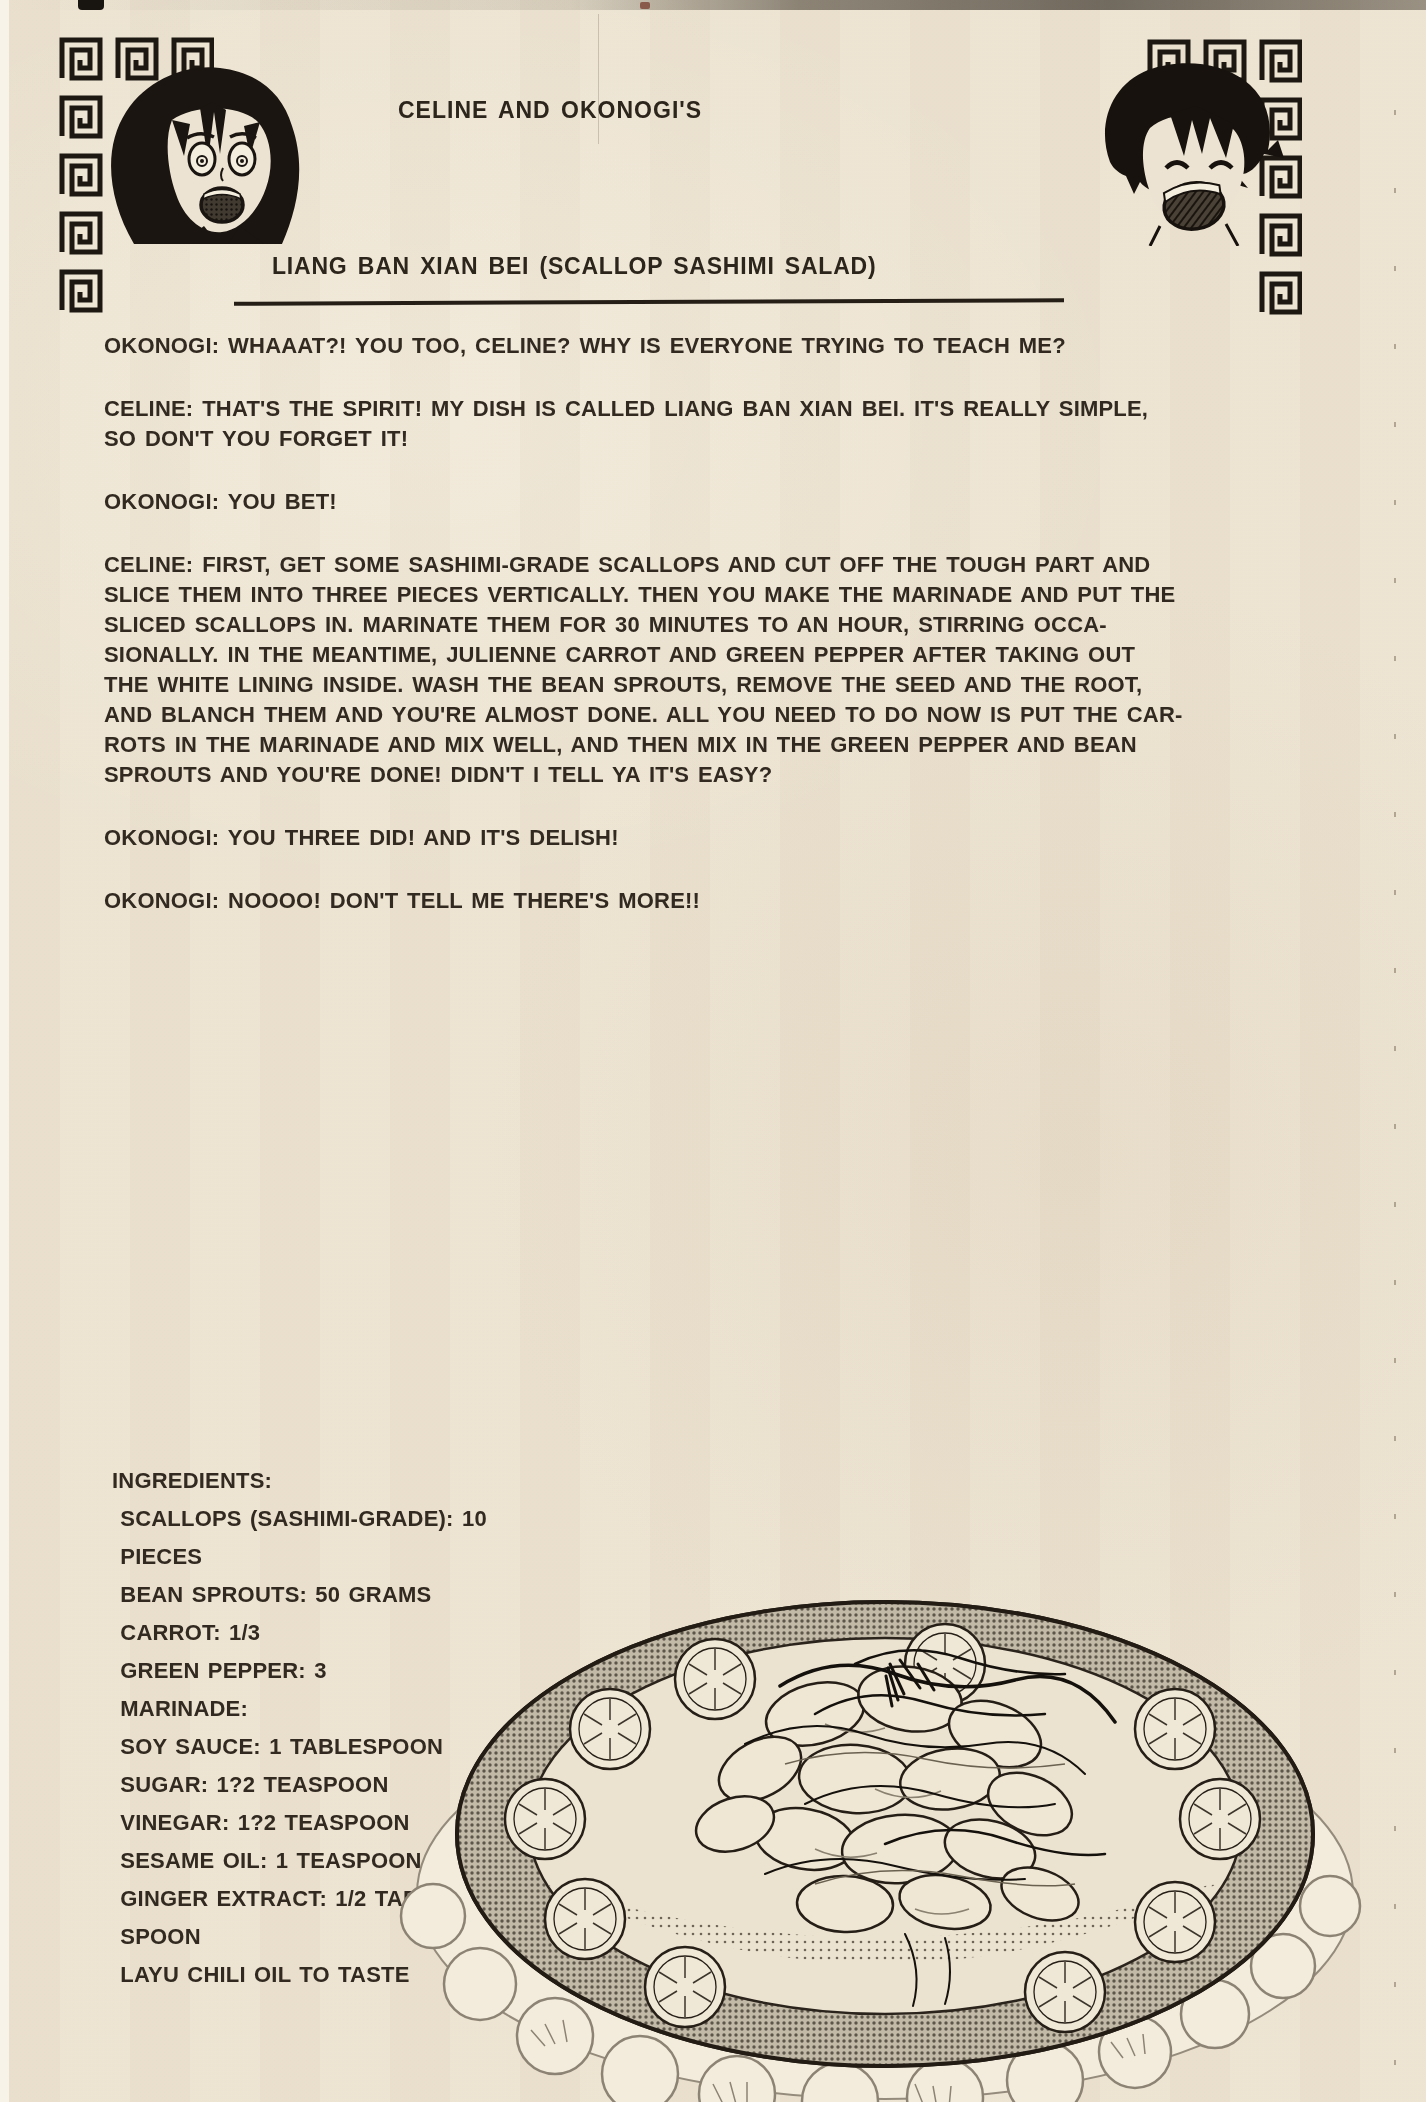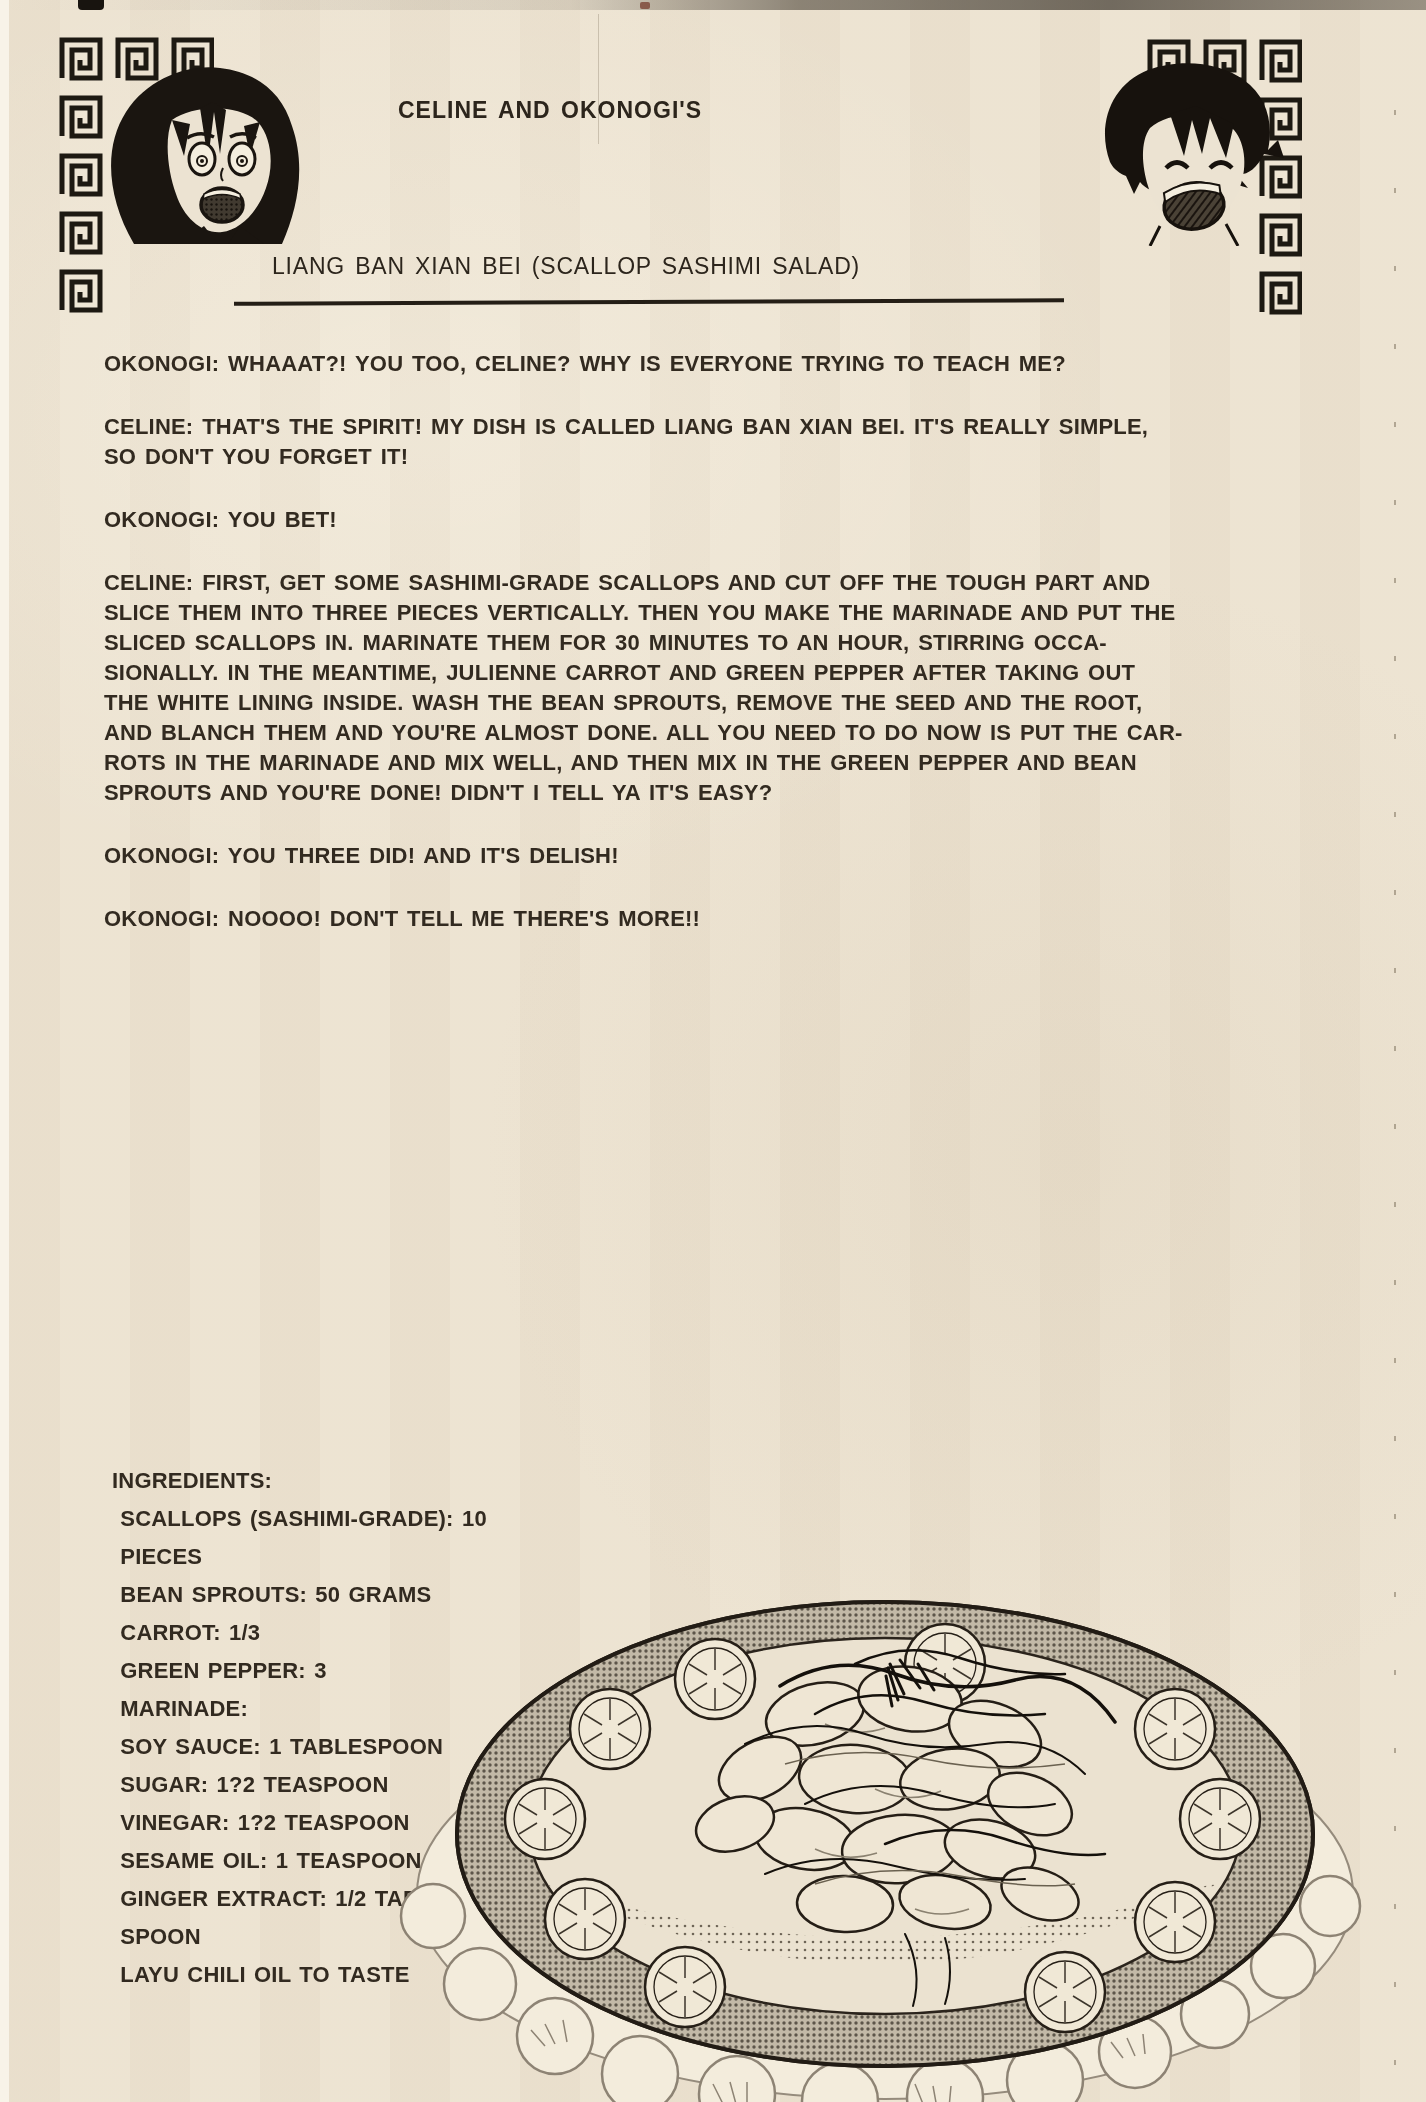--- a/index.html
+++ b/index.html
@@ -19,24 +19,24 @@
   .smudge-red{position:absolute;left:640px;top:2px;width:10px;height:7px;background:#7a4434;border-radius:2px;opacity:.8;}
   .crease{position:absolute;left:598px;top:14px;width:1px;height:130px;background:rgba(120,105,85,.3);}
   .fold-line{position:absolute;left:1394px;top:110px;bottom:0;width:2px;
       background:repeating-linear-gradient(180deg, rgba(104,91,70,.45) 0 5px, rgba(0,0,0,0) 5px 78px);}
   .orn{position:absolute;}
   .orn-l{left:58px;top:36px;}
   .orn-r{left:1146px;top:38px;}
   .portrait{position:absolute;}
   .title{position:absolute;left:398px;top:97px;font-size:23px;font-weight:bold;color:#2c251c;
          letter-spacing:1px;word-spacing:3px;}
-  .subtitle{position:absolute;left:272px;top:253px;font-size:23px;font-weight:normal;color:#2c251c;
+  .subtitle{position:absolute;left:272px;top:253px;font-size:23px;font-weight:bold;color:#2c251c;
          letter-spacing:.8px;word-spacing:3px;}
   .rule{position:absolute;left:234px;top:300px;width:830px;height:4px;background:#241e16;transform:rotate(-.25deg);}
-  .dialogue{position:absolute;left:104px;top:349px;width:1270px;color:#322a20;
+  .dialogue{position:absolute;left:104px;top:331px;width:1270px;color:#322a20;
          font-size:22px;line-height:30px;font-weight:bold;letter-spacing:.2px;word-spacing:2.5px;}
   .dialogue p{margin:0 0 33px 0;white-space:pre-line;}
   .ingredients{position:absolute;left:112px;top:1462px;width:430px;color:#322a20;
          font-size:22px;line-height:38px;font-weight:bold;letter-spacing:.2px;word-spacing:2px;
          white-space:pre-wrap;}
   .dish{position:absolute;left:385px;top:1594px;}
 </style>
 </head>
 <body>
 

